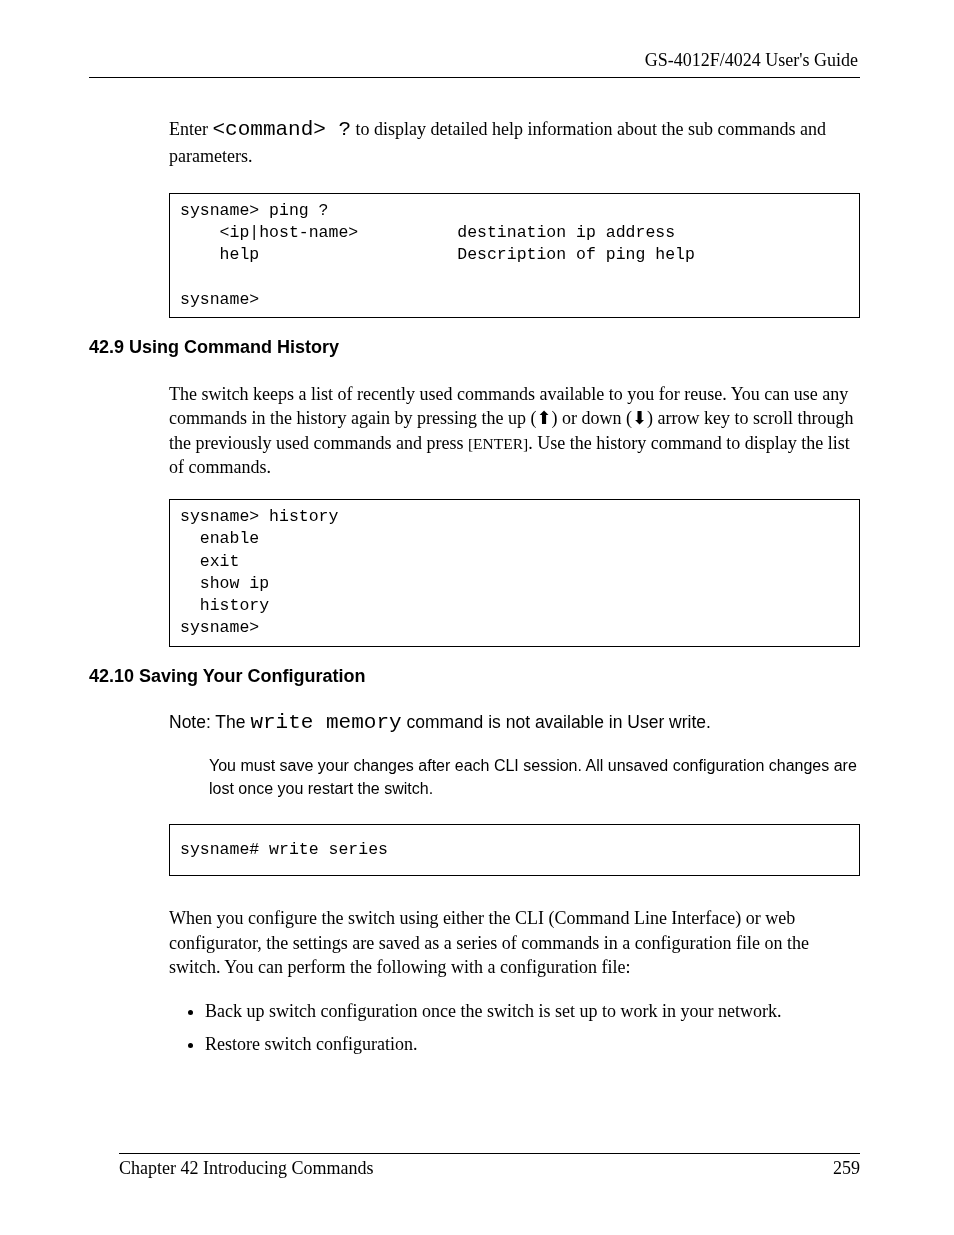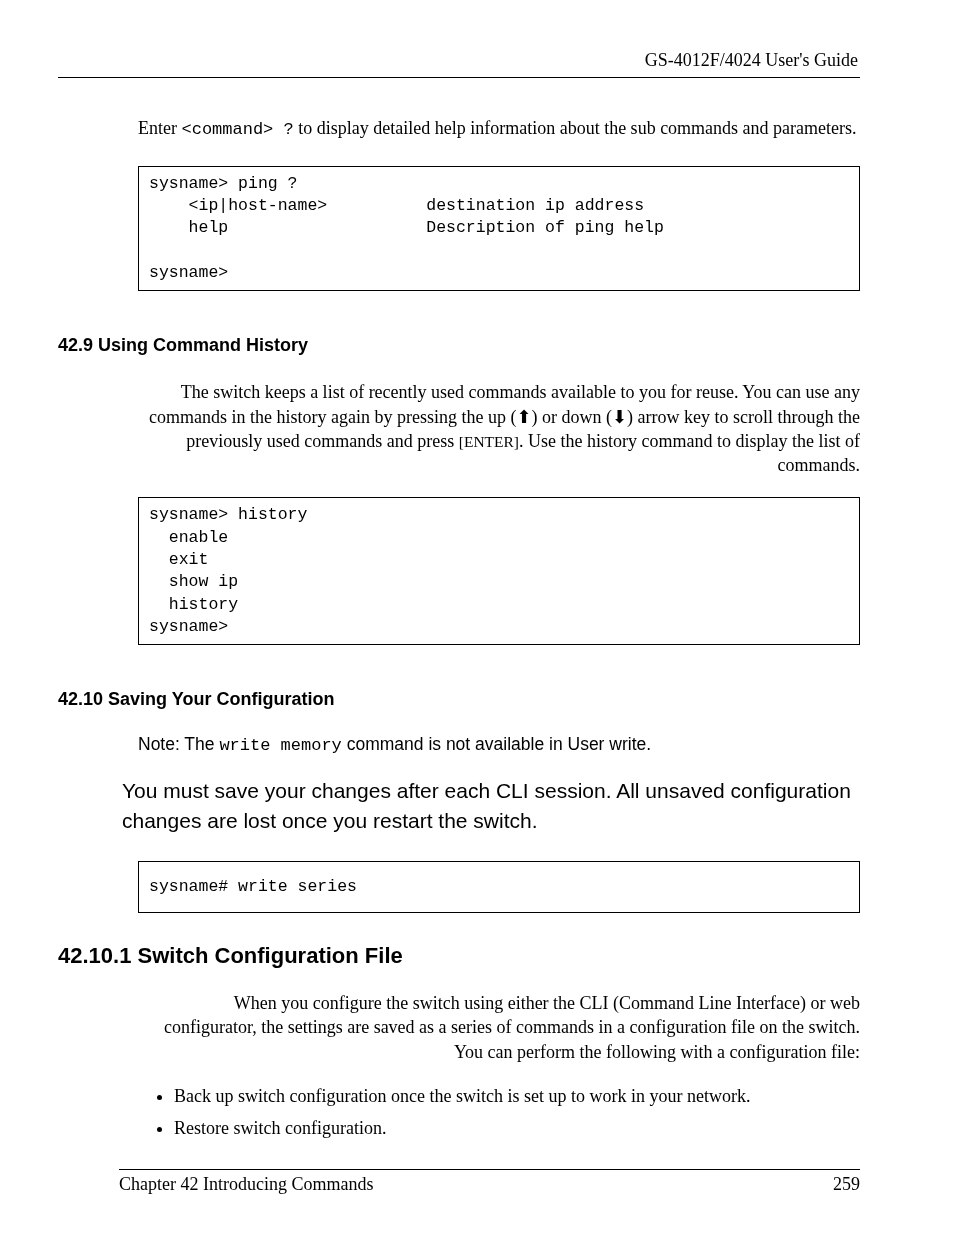--- a/index.html
+++ b/index.html
@@ -8,103 +8,102 @@
       padding: 0;
       font-family: "Times New Roman", Times, serif;
       color: #000;
       background: #fff;
     }
     .page {
       width: 954px;
       height: 1235px;
       position: relative;
       box-sizing: border-box;
-      padding: 50px 94px 40px 58px;
+      padding: 50px 94px 40px 89px;
     }
     .running-header {
       text-align: right;
       font-size: 18px;
       margin-bottom: 6px;
       padding-right: 2px;
     }
     .hr-top {
       border: none;
       border-top: 1.5px solid #000;
       margin: 0 0 38px 0;
     }
     .intro {
       font-size: 18px;
       line-height: 1.35;
       margin-left: 80px;
       margin-bottom: 24px;
     }
     .inline-mono {
       font-family: "Courier New", Courier, monospace;
-      font-size: 17px;
+      font-size: 21px;
     }
     .codebox {
       font-family: "Courier New", Courier, monospace;
       font-size: 16.5px;
       line-height: 1.35;
       border: 1px solid #000;
       padding: 6px 10px 6px 10px;
       margin-left: 80px;
-      margin-bottom: 44px;
+      margin-bottom: 19px;
       white-space: pre;
     }
     h2.section {
       font-family: Arial, Helvetica, sans-serif;
       font-weight: bold;
       font-size: 18px;
       margin: 0 0 24px 0;
     }
     h3.subsection {
       font-family: Arial, Helvetica, sans-serif;
       font-weight: bold;
       font-size: 22px;
       margin: 30px 0 22px 0;
     }
     .body {
       font-size: 18px;
       line-height: 1.35;
       margin-left: 80px;
       margin-bottom: 20px;
-      text-align: right;
     }
     .key {
       font-size: 15.5px;
     }
     .note {
       font-family: Arial, Helvetica, sans-serif;
       font-size: 17.5px;
       margin-left: 80px;
       margin-bottom: 20px;
     }
     .note .label { font-weight: normal; }
     .note-body {
       font-family: Arial, Helvetica, sans-serif;
-      font-size: 21px;
+      font-size: 16px;
       line-height: 1.45;
-      margin-left: 64px;
+      margin-left: 120px;
       margin-bottom: 24px;
     }
     ul.bullets {
       font-size: 18px;
       margin: 8px 0 0 96px;
       padding: 0 0 0 20px;
     }
     ul.bullets li {
       margin-bottom: 8px;
       line-height: 1.35;
     }
     .footer {
       position: absolute;
       left: 119px;
       right: 94px;
-      bottom: 40px;
+      bottom: 56px;
     }
     .footer hr {
       border: none;
       border-top: 1px solid #000;
       margin: 0 0 4px 0;
     }
     .footer-row {
       display: flex;
       justify-content: space-between;
       font-size: 18px;
@@ -146,21 +145,20 @@
 
 
   <p class="note">
     <span class="label">Note:</span><span> The </span><span class="inline-mono">write memory</span><span> command is not available in User write.</span>
   </p>
 
   <p class="note-body">You must save your changes after each CLI session. All unsaved configuration changes are lost once you restart the switch.</p>
 
   <div class="codebox" style="margin-bottom:30px; padding-top:14px; padding-bottom:14px;">sysname# write series</div>
 
-  <h3 class="subsection">42.10.1  Switch Configuration File</h3>
 
   <p class="body">When you configure the switch using either the CLI (Command Line Interface) or web configurator, the settings are saved as a series of commands in a configuration file on the switch. You can perform the following with a configuration file:</p>
 
   <ul class="bullets">
     <li>Back up switch configuration once the switch is set up to work in your network.</li>
     <li>Restore switch configuration.</li>
   </ul>
 
   <div class="footer">
     <hr>

